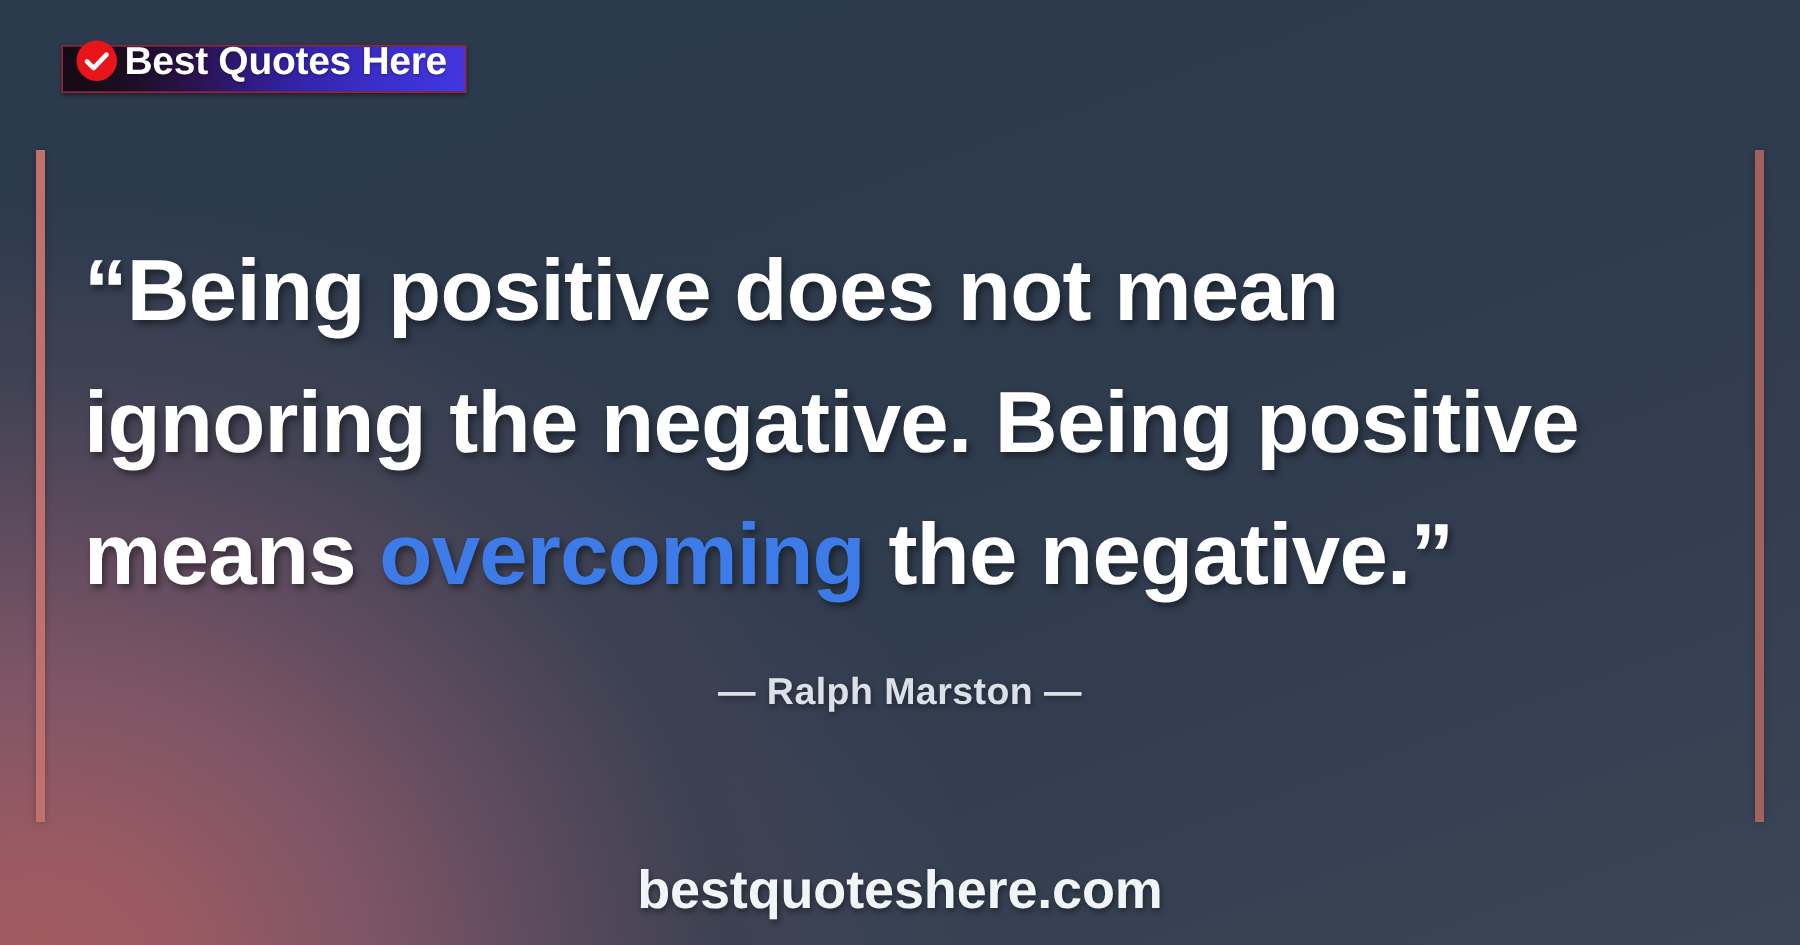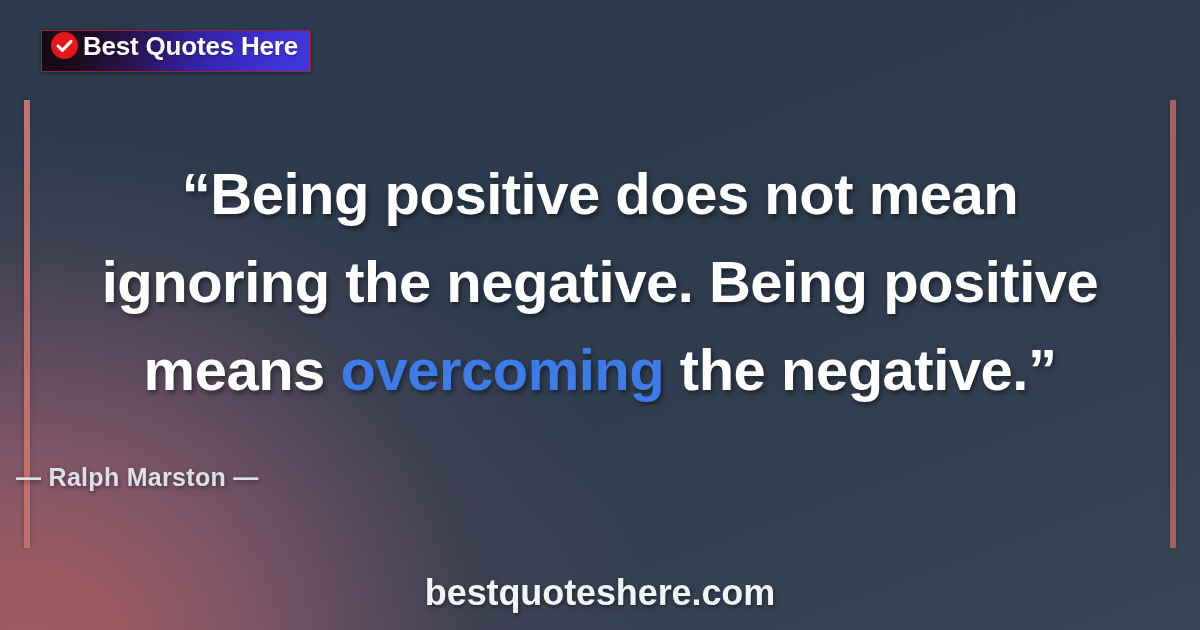--- a/index.html
+++ b/index.html
@@ -32,24 +32,24 @@
         rgba(120,85,110,0.30) 40%,
         rgba(46,59,77,0) 72%),
       linear-gradient(160deg, #2b3a4d 0%, #2e3b4d 45%, #333f51 72%, #3a4655 100%);
   }
 
   
   .badge {
     position: absolute;
     left: 41px;
     top: 30px;
-    height: 42px;
+    height: 32px;
     box-sizing: border-box;
     display: flex;
-    align-items: flex-end;
+    align-items: center;
     gap: 5px;
     padding: 0 12px 12px 9px;
     border: 1.5px solid #9b2334;
     background-image: linear-gradient(
         100deg,
         #140a14 0%,
         #1a0c1c 14%,
         #2b1350 34%,
         #3322a8 58%,
         #3c2fce 80%,
@@ -92,21 +92,20 @@
   }
   .rule-left  { left: 24px;  background: #c0706d; }
   .rule-right { left: 1170px; background: #a2605f; }
 
   
   .quote-wrap {
     position: absolute;
     left: 0;
     right: 0;
     top: 150px;
-    text-align: center;
     padding: 0 56px;
     box-sizing: border-box;
   }
   .quote {
     margin: 0;
     color: #ffffff;
     font-size: 58px;
     font-weight: bold;
     line-height: 1.52;
     letter-spacing: -0.5px;
@@ -115,22 +114,22 @@
   .quote .hl {
     color: #3d7ce8;
   }
   .quote-line { display: block; }
 
   .attribution {
     position: absolute;
     left: 0;
     right: 0;
     top: 447px;
-    text-align: left;
-    margin: 16px;
+    text-align: center;
+    margin: 0;
     color: #dce1e8;
     font-size: 25px;
     font-weight: bold;
     letter-spacing: 0.3px;
     text-shadow: 1px 2px 4px rgba(0,0,0,0.40);
   }
 
   .footer {
     position: absolute;
     left: 0;

